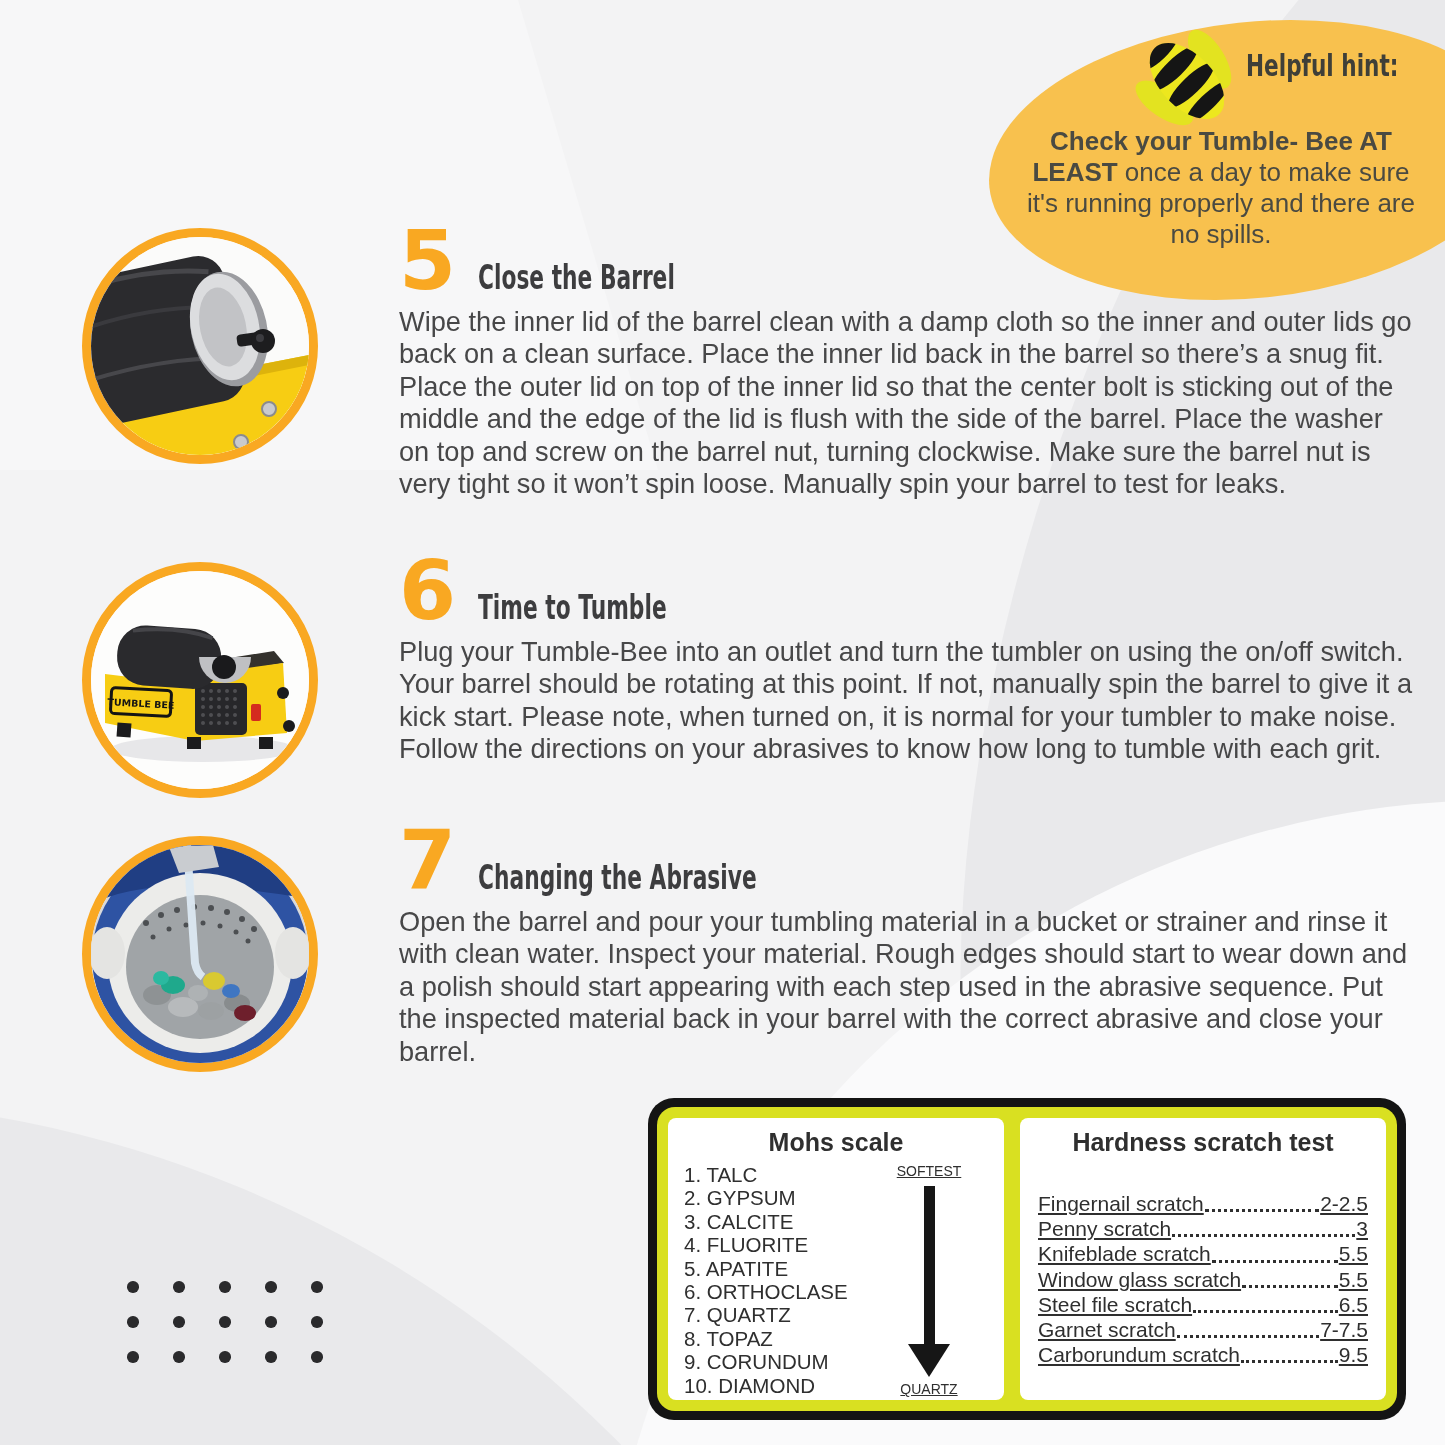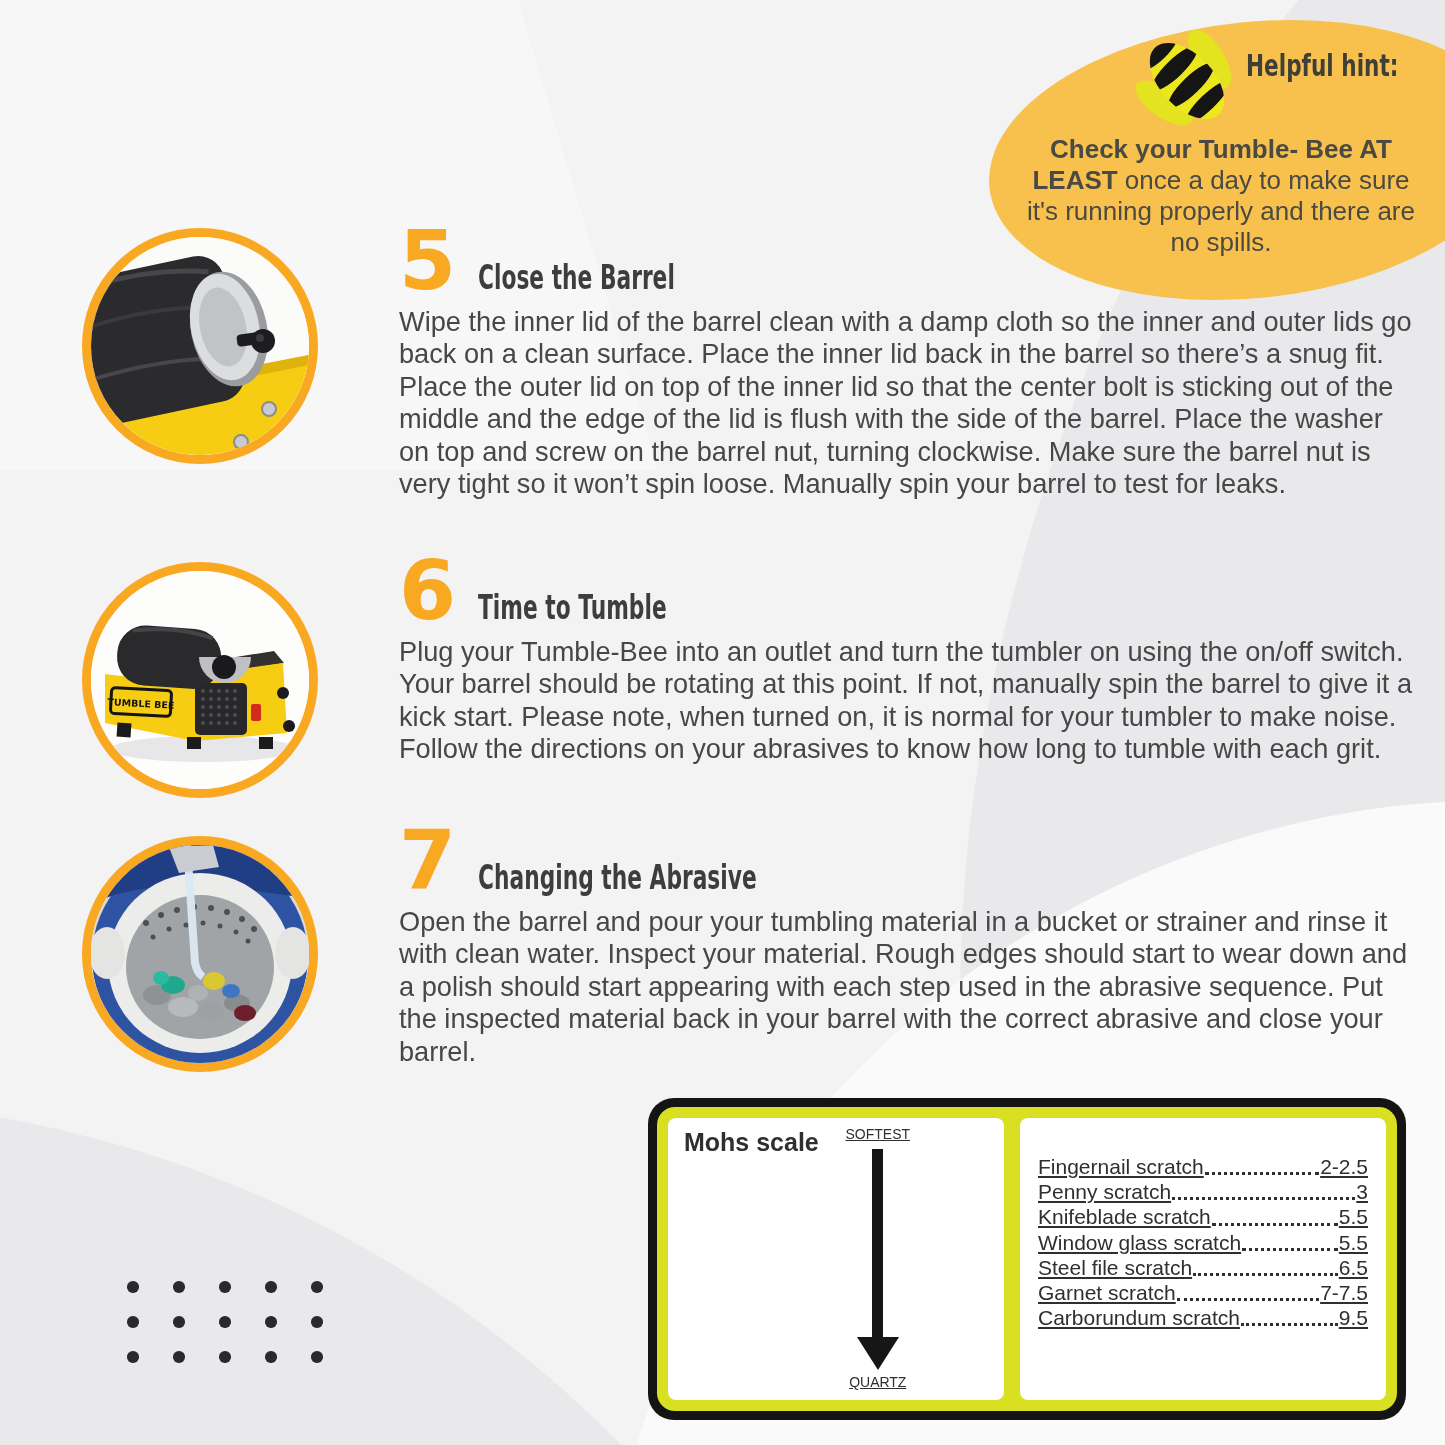--- a/index.html
+++ b/index.html
@@ -23,21 +23,21 @@
   .page-title{position:absolute;left:64px;top:62px;line-height:63px;}
   .page-title .l1{font-size:64px;color:#F9A822;}
   .page-title .l1 .cond,.page-title .l2 .cond{transform:scaleX(.68);letter-spacing:1px;}
   .page-title .l2{font-size:64px;color:#3D3D3F;}
   
   .hint-ellipse{position:absolute;left:988px;top:22px;width:530px;height:276px;
     background:#F8C14E;border-radius:50%;transform:rotate(-6deg);}
   .hint-bee{position:absolute;left:1128px;top:26px;width:118px;height:110px;}
   .hint-title{position:absolute;left:1246px;top:48px;font-size:30px;color:#3F3F38;}
   .hint-title .cond{transform:scaleX(.72);}
-  .hint-body{position:absolute;left:1018px;top:134px;width:406px;text-align:center;
+  .hint-body{position:absolute;left:1018px;top:126px;width:406px;text-align:center;
     font-size:26px;line-height:31px;color:#4A4A42;}
   .hint-body b{font-weight:bold;}
   
   .photo-circle{position:absolute;left:82px;width:236px;height:236px;border-radius:50%;
     border:9px solid #F9A822;background:#FCFCFC;overflow:hidden;box-sizing:border-box;}
   .photo-circle svg{display:block;width:100%;height:100%;}
   .pc1{top:228px;} .pc2{top:562px;} .pc3{top:836px;}
   
   .step{position:absolute;left:399px;width:1014px;}
   .s5{top:222px;} .s6{top:552px;} .s7{top:822px;}
@@ -45,21 +45,21 @@
   .step-number{font-family:"DejaVu Sans",sans-serif;font-weight:bold;font-size:82px;
     line-height:.94;color:#F9A822;}
   .step-title{font-size:34px;color:#3D3D3F;transform:scaleX(.64);}
   .step-body{margin:7px 0 0;font-size:27.2px;line-height:32.4px;color:#474748;}
   
   .hardness-table{position:absolute;left:648px;top:1098px;width:758px;height:322px;
     background:#141414;border-radius:26px;padding:9px;box-sizing:border-box;}
   .table-green{background:#D9E021;border-radius:18px;height:100%;box-sizing:border-box;
     padding:11px;display:flex;gap:16px;}
   .panel{background:#FFFFFF;border-radius:8px;box-sizing:border-box;color:#2F2F2F;}
-  .panel-left{width:336px;padding:8px 16px 10px;display:flex;}
+  .panel-left{width:336px;padding:8px 16px 10px;display:flex;flex-direction:column;}
   .panel-right{flex:1;padding:8px 18px 10px;}
   .panel-title{text-align:center;font-weight:bold;font-size:25px;margin:2px 0 6px;}
   .mohs-row{display:flex;flex:1;}
   .mohs-list{flex:1;font-size:20.5px;line-height:23.4px;}
   .scale-col{width:118px;display:flex;flex-direction:column;align-items:center;
     font-size:14px;text-decoration:underline;}
   .scale-arrow{flex:1;display:flex;flex-direction:column;align-items:center;
     padding:7px 0 2px;}
   .arrow-shaft{width:11px;flex:1;background:#161616;}
   .arrow-head{width:0;height:0;border-left:21px solid transparent;
@@ -250,31 +250,44 @@
       <span class="step-title cond">Changing the Abrasive</span>
     </div>
     <p class="step-body">Open the barrel and pour your tumbling material in a bucket or strainer and rinse it with clean water. Inspect your material. Rough edges should start to wear down and a polish should start appearing with each step used in the abrasive sequence. Put the inspected material back in your barrel with the correct abrasive and close your barrel.</p>
   </div>
 
   <div class="hardness-table">
     <div class="table-green">
       <div class="panel panel-left">
         <div class="panel-title">Mohs scale</div>
         <div class="mohs-row">
+          <div class="mohs-list">
+            <div>1. TALC</div>
+            <div>2. GYPSUM</div>
+            <div>3. CALCITE</div>
+            <div>4. FLUORITE</div>
+            <div>5. APATITE</div>
+            <div>6. ORTHOCLASE</div>
+            <div>7. QUARTZ</div>
+            <div>8. TOPAZ</div>
+            <div>9. CORUNDUM</div>
+            <div>10. DIAMOND</div>
+          </div>
           <div class="scale-col">
             <span>SOFTEST</span>
             <span class="scale-arrow">
               <span class="arrow-shaft"></span>
               <span class="arrow-head"></span>
             </span>
             <span class="hardest">QUARTZ</span>
           </div>
         </div>
       </div>
       <div class="panel panel-right">
+        <div class="panel-title">Hardness scratch test</div>
         <div class="scratch-rows">
           <div class="scratch-row">
               <span class="lbl">Fingernail scratch</span>
               <span class="leader"></span>
               <span class="val">2-2.5</span>
             </div>
           <div class="scratch-row">
               <span class="lbl">Penny scratch</span>
               <span class="leader"></span>
               <span class="val">3</span>

